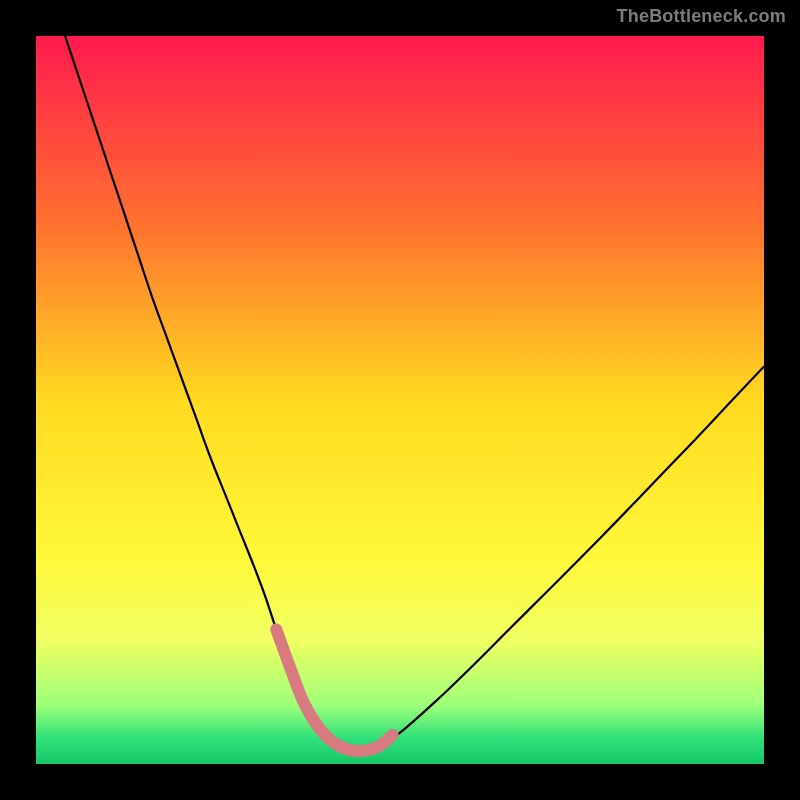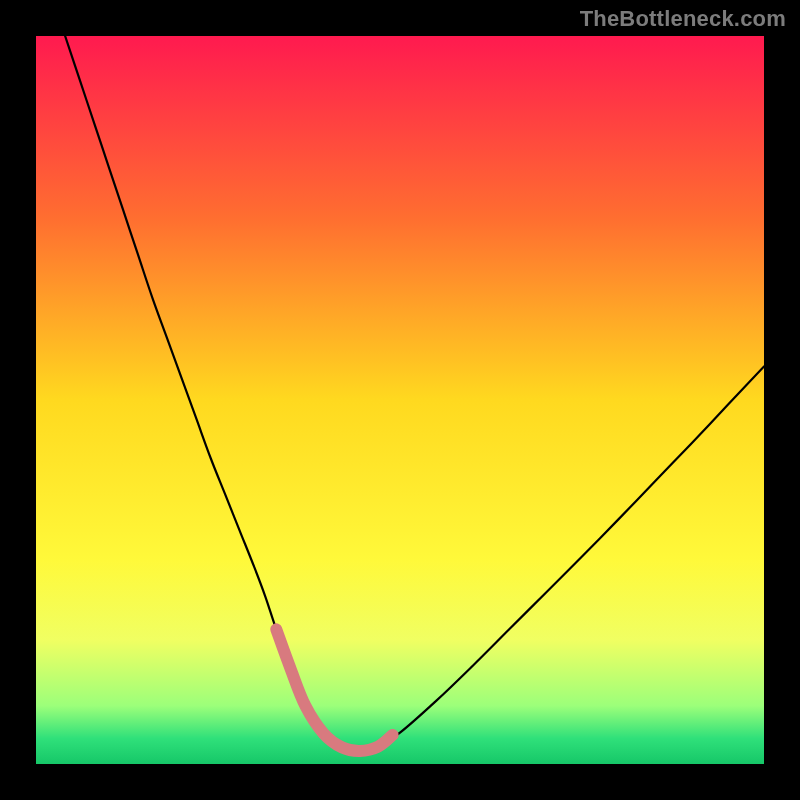--- a/index.html
+++ b/index.html
@@ -15,21 +15,21 @@
     position: relative;
     width: 800px;
     height: 800px;
     background: #000;
   }
   .watermark {
     position: absolute;
     top: 6px;
     right: 14px;
     color: #7c7c7c;
-    font-size: 22px;
+    font-size: 18px;
     font-weight: 600;
     letter-spacing: 0.2px;
     z-index: 20;
     margin-left: 44px;
   }
   .plot-wrap {
     position: absolute;
     left: 36px;
     top: 36px;
     width: 728px;

